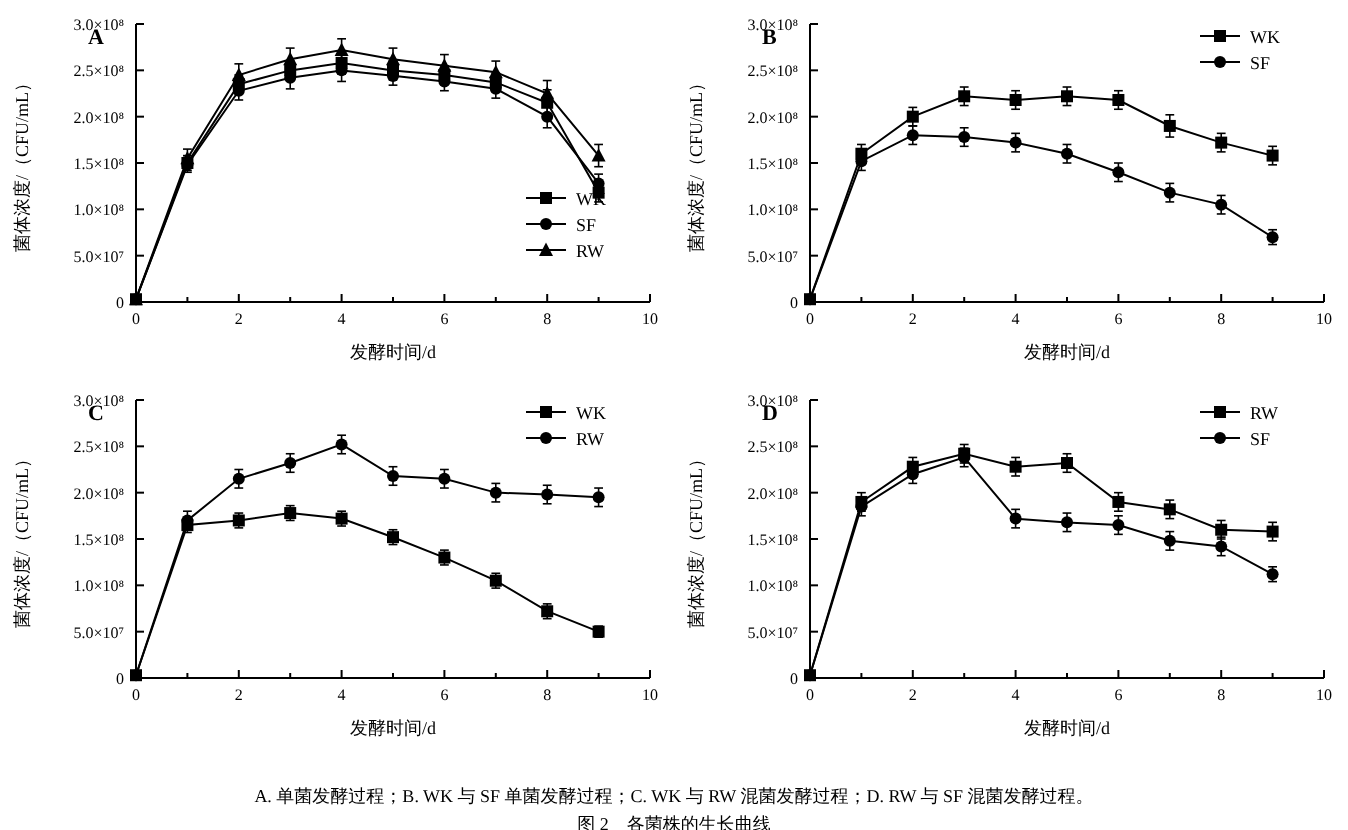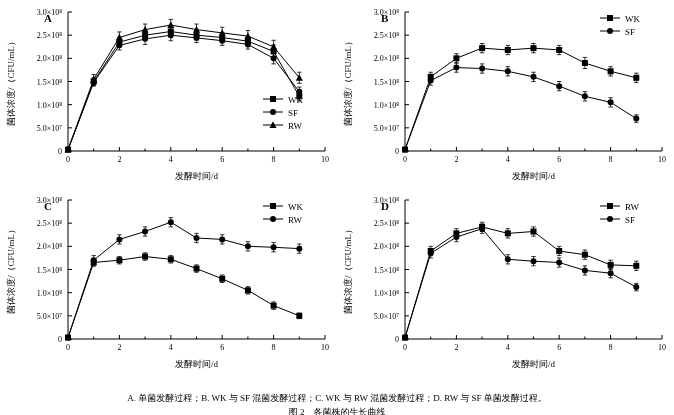--- a/index.html
+++ b/index.html
@@ -633,15 +633,15 @@
         <g>
           <line x1="263" y1="18" x2="283" y2="18" stroke="#000" stroke-width="1"></line>
           <rect x="270" y="15" width="6" height="6" fill="#000"></rect>
           <text x="288" y="21.5" class="legend-text">RW</text>
           <line x1="263" y1="31" x2="283" y2="31" stroke="#000" stroke-width="1"></line>
           <circle cx="273" cy="31" r="3" fill="#000"></circle>
           <text x="288" y="34.5" class="legend-text">SF</text>
         </g>
       </svg>
     </div>
-  <div class="caption">A. 单菌发酵过程；B. WK 与 SF 混菌发酵过程；C. WK 与 RW 混菌发酵过程；D. RW 与 SF 单菌发酵过程。</div>
+  <div class="caption">A. 单菌发酵过程；B. WK 与 SF 单菌发酵过程；C. WK 与 RW 混菌发酵过程；D. RW 与 SF 混菌发酵过程。</div>
   <div class="caption2">图 2　各菌株的生长曲线</div>
 </div>
 
 </body></html>

